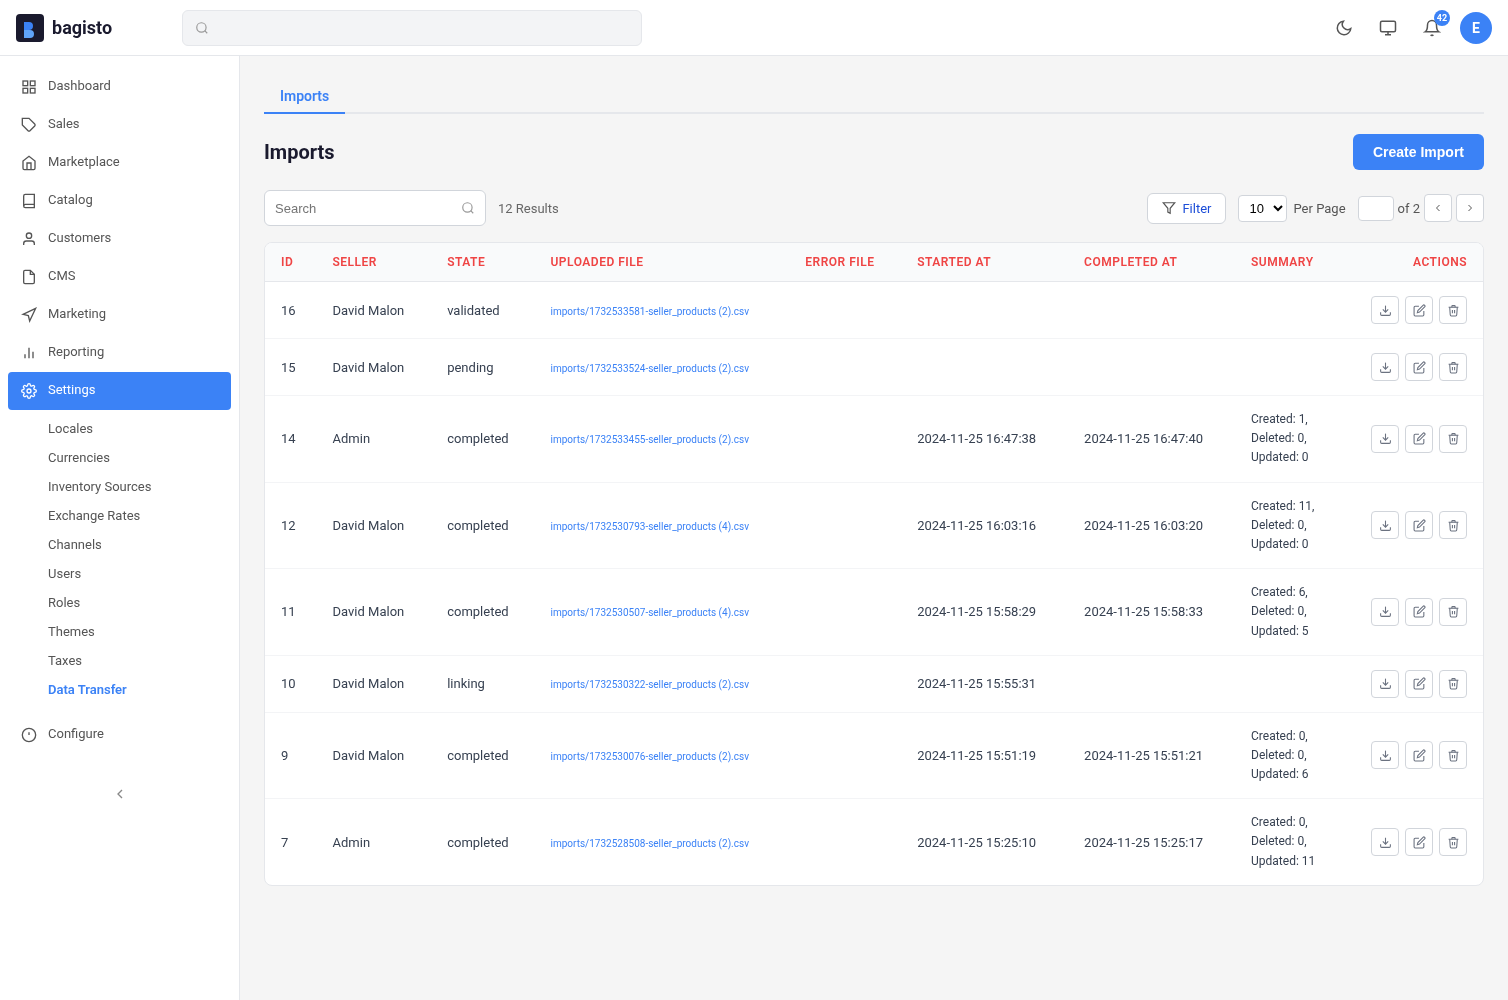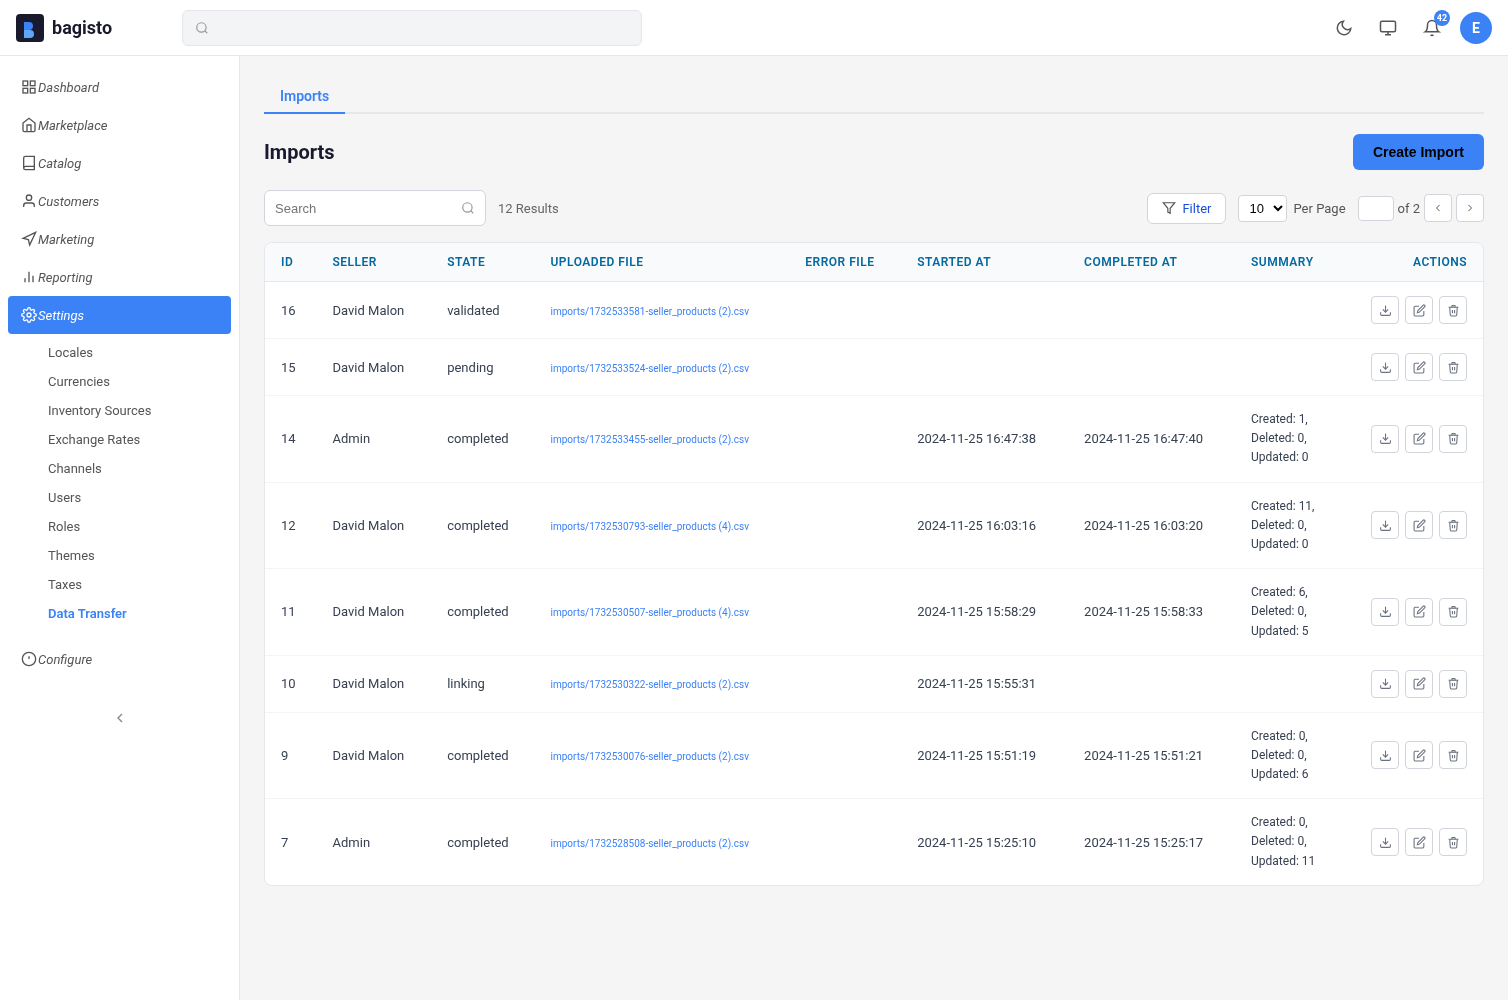--- a/index.html
+++ b/index.html
@@ -15,56 +15,56 @@
     .header-icon { width: 32px; height: 32px; display: flex; align-items: center; justify-content: center; color: #555; cursor: pointer; }
     .notif-wrapper { position: relative; }
     .notif-badge { position: absolute; top: -2px; right: -2px; background: #3b82f6; color: #fff; border-radius: 50%; width: 16px; height: 16px; font-size: 9px; display: flex; align-items: center; justify-content: center; font-weight: 700; }
     .user-avatar { width: 32px; height: 32px; border-radius: 50%; background: #3b82f6; color: #fff; display: flex; align-items: center; justify-content: center; font-weight: 700; font-size: 14px; cursor: pointer; }
 
     
     .app-body { display: flex; margin-top: 56px; height: calc(100vh - 56px); }
 
     
     .sidebar { width: 240px; background: #fff; border-right: 1px solid #e5e7eb; overflow-y: auto; flex-shrink: 0; padding: 12px 0; }
-    .sidebar-item { display: flex; align-items: center; padding: 10px 20px; cursor: pointer; color: #555; font-size: 13px; text-decoration: none; font-style: italic; }
+    .sidebar-item { display: flex; align-items: flex-start; gap: 10px; padding: 10px 20px; cursor: pointer; color: #555; font-size: 13px; text-decoration: none; }
     .sidebar-item.active { background: #3b82f6; color: #fff; border-radius: 4px; margin: 0 8px; padding: 10px 12px; }
     .sidebar-item .icon { width: 18px; height: 18px; display: flex; align-items: center; justify-content: center; flex-shrink: 0; }
     .sidebar-sub { padding: 4px 0; }
     .sidebar-sub-item { display: block; padding: 7px 20px 7px 48px; color: #555; cursor: pointer; font-size: 13px; }
     .sidebar-sub-item.active { color: #3b82f6; font-weight: 600; }
     .collapse-btn { display: flex; align-items: center; justify-content: center; padding: 12px 20px; cursor: pointer; color: #555; margin-top: auto; }
 
     
     .main { flex: 1; overflow-y: auto; padding: 24px; background: #f5f5f5; }
     .page-tab { display: flex; border-bottom: 2px solid #e5e7eb; margin-bottom: 20px; }
     .page-tab-item { padding: 8px 16px; font-size: 14px; cursor: pointer; color: #555; border-bottom: 2px solid transparent; margin-bottom: -2px; }
     .page-tab-item.active { color: #3b82f6; border-bottom-color: #3b82f6; font-weight: 600; }
 
     .page-header { display: flex; align-items: center; justify-content: space-between; margin-bottom: 20px; }
     .page-title { font-size: 20px; font-weight: 700; color: #1a1a2e; }
-    .create-btn { background: #3b82f6; color: #000000; border: none; border-radius: 6px; padding: 10px 20px; font-size: 14px; font-weight: 600; cursor: pointer; }
+    .create-btn { background: #3b82f6; color: #ffffff; border: none; border-radius: 6px; padding: 10px 20px; font-size: 14px; font-weight: 600; cursor: pointer; }
 
     
     .toolbar { display: flex; align-items: center; gap: 12px; margin-bottom: 16px; }
     .search-input-wrap { display: flex; align-items: center; background: #fff; border: 1px solid #d1d5db; border-radius: 6px; padding: 0 10px; height: 36px; gap: 6px; }
     .search-input-wrap input { border: none; outline: none; font-size: 13px; width: 180px; }
     .results-count { color: #666; font-size: 13px; }
     .filter-btn { display: flex; align-items: center; gap: 6px; background: #fff; border: 1px solid #d1d5db; border-radius: 6px; padding: 7px 14px; cursor: pointer; font-size: 13px; color: #1d4ed8; margin-left: auto; }
     .per-page-wrap { display: flex; align-items: center; gap: 6px; font-size: 13px; color: #555; }
     .per-page-select { border: 1px solid #d1d5db; border-radius: 4px; padding: 4px 6px; font-size: 13px; background: #fff; }
     .pagination-wrap { display: flex; align-items: center; gap: 4px; font-size: 13px; }
     .pagination-input { width: 36px; border: 1px solid #d1d5db; border-radius: 4px; padding: 4px; text-align: center; font-size: 13px; }
     .pagination-of { color: #555; }
     .pagination-btn { width: 28px; height: 28px; border: 1px solid #d1d5db; border-radius: 4px; background: #fff; cursor: pointer; display: flex; align-items: center; justify-content: center; }
 
     
     .table-wrapper { background: #fff; border-radius: 8px; border: 1px solid #e5e7eb; overflow: hidden; }
     table { width: 100%; border-collapse: collapse; }
     thead tr { background: #f9fafb; }
-    th { padding: 12px 16px; text-align: left; font-size: 12px; font-weight: 600; color: #0369a1; text-transform: uppercase; letter-spacing: 0.5px; border-bottom: 1px solid #e5e7eb; }
+    th { padding: 12px 16px; text-align: left; font-size: 12px; font-weight: 600; color: #ef4444; text-transform: uppercase; letter-spacing: 0.5px; border-bottom: 1px solid #e5e7eb; }
     td { padding: 14px 16px; border-bottom: 1px solid #f3f4f6; font-size: 13px; color: #374151; vertical-align: middle; }
     tr:last-child td { border-bottom: none; }
     .file-link { color: #3b82f6; text-decoration: none; font-size: 10px; }
     .actions-cell { display: flex; align-items: center; gap: 6px; justify-content: flex-end; }
     .action-btn { width: 28px; height: 28px; border: 1px solid #d1d5db; border-radius: 4px; background: #fff; cursor: pointer; display: flex; align-items: center; justify-content: center; color: #6b7280; }
     .summary-text { font-size: 12px; color: #374151; line-height: 1.6; }
   </style>
 </head>
 <body>
 
@@ -119,20 +119,29 @@
             <rect x="14" y="3" width="7" height="7"></rect>
             <rect x="3" y="14" width="7" height="7"></rect>
             <rect x="14" y="14" width="7" height="7"></rect>
           </svg>
       </span>
       <span>Dashboard</span>
     </div>
     <div class="sidebar-item">
       <span class="icon">
         <svg width="16" height="16" viewBox="0 0 24 24" fill="none" stroke="currentColor" stroke-width="2">
+            <path d="M20.59 13.41l-7.17 7.17a2 2 0 0 1-2.83 0L2 12V2h10l8.59 8.59a2 2 0 0 1 0 2.82z"></path>
+            <line x1="7" y1="7" x2="7.01" y2="7"></line>
+          </svg>
+      </span>
+      <span>Sales</span>
+    </div>
+    <div class="sidebar-item">
+      <span class="icon">
+        <svg width="16" height="16" viewBox="0 0 24 24" fill="none" stroke="currentColor" stroke-width="2">
             <path d="M3 9l9-7 9 7v11a2 2 0 0 1-2 2H5a2 2 0 0 1-2-2z"></path>
             <polyline points="9 22 9 12 15 12 15 22"></polyline>
           </svg>
       </span>
       <span>Marketplace</span>
     </div>
     <div class="sidebar-item">
       <span class="icon">
         <svg width="16" height="16" viewBox="0 0 24 24" fill="none" stroke="currentColor" stroke-width="2">
             <path d="M4 19.5A2.5 2.5 0 0 1 6.5 17H20"></path>
@@ -142,20 +151,29 @@
       <span>Catalog</span>
     </div>
     <div class="sidebar-item">
       <span class="icon">
         <svg width="16" height="16" viewBox="0 0 24 24" fill="none" stroke="currentColor" stroke-width="2">
             <path d="M20 21v-2a4 4 0 0 0-4-4H8a4 4 0 0 0-4 4v2"></path>
             <circle cx="12" cy="7" r="4"></circle>
           </svg>
       </span>
       <span>Customers</span>
+    </div>
+    <div class="sidebar-item">
+      <span class="icon">
+        <svg width="16" height="16" viewBox="0 0 24 24" fill="none" stroke="currentColor" stroke-width="2">
+            <path d="M14 2H6a2 2 0 0 0-2 2v16a2 2 0 0 0 2 2h12a2 2 0 0 0 2-2V8z"></path>
+            <polyline points="14 2 14 8 20 8"></polyline>
+          </svg>
+      </span>
+      <span>CMS</span>
     </div>
     <div class="sidebar-item">
       <span class="icon">
         <svg width="16" height="16" viewBox="0 0 24 24" fill="none" stroke="currentColor" stroke-width="2">
             <path d="M3 11l19-9-9 19-2-8-8-2z"></path>
           </svg>
       </span>
       <span>Marketing</span>
     </div>
     <div class="sidebar-item">

